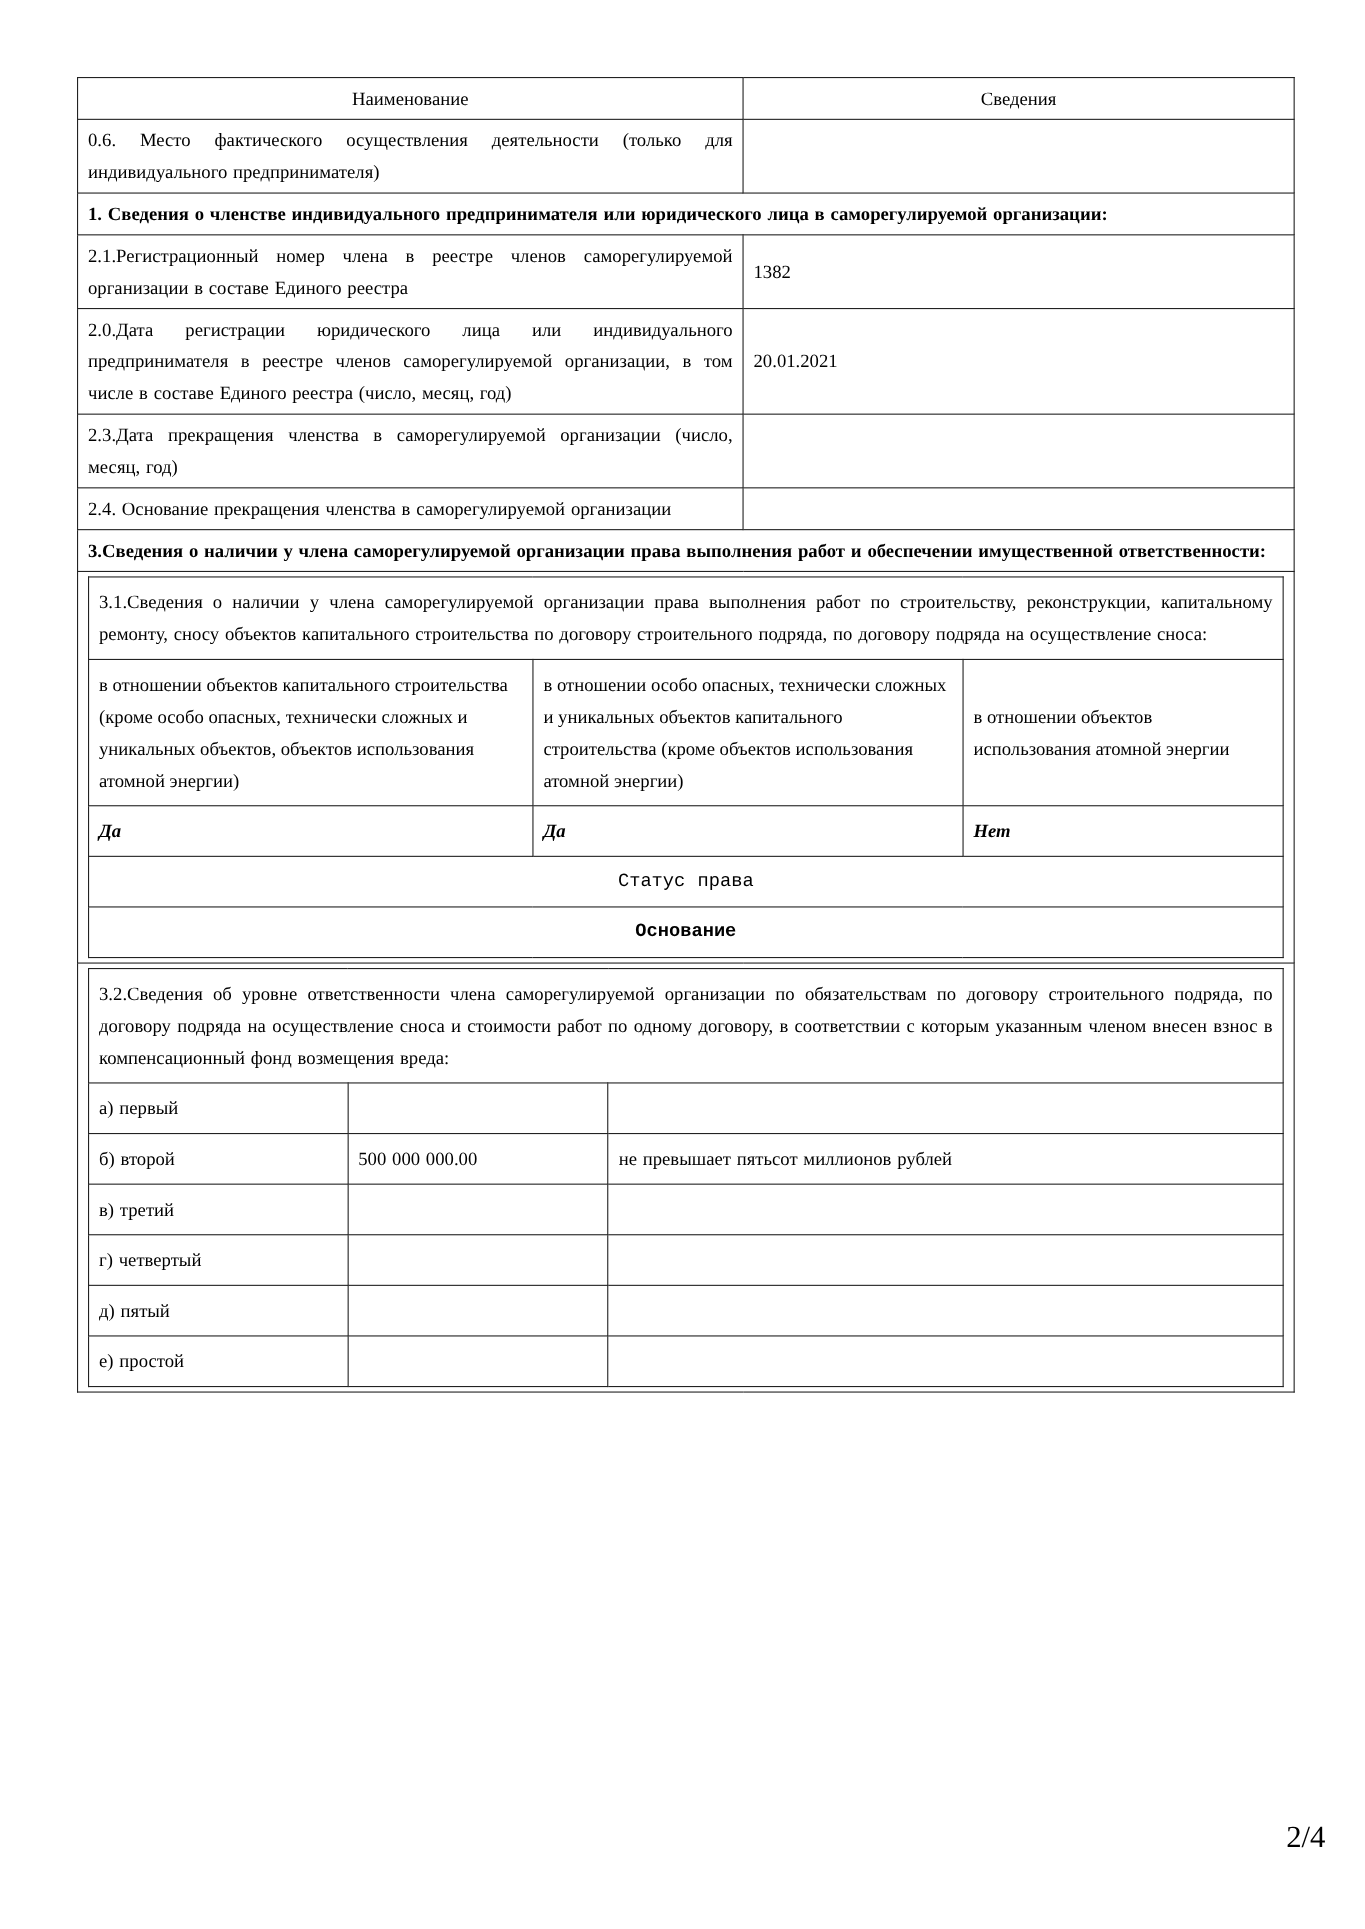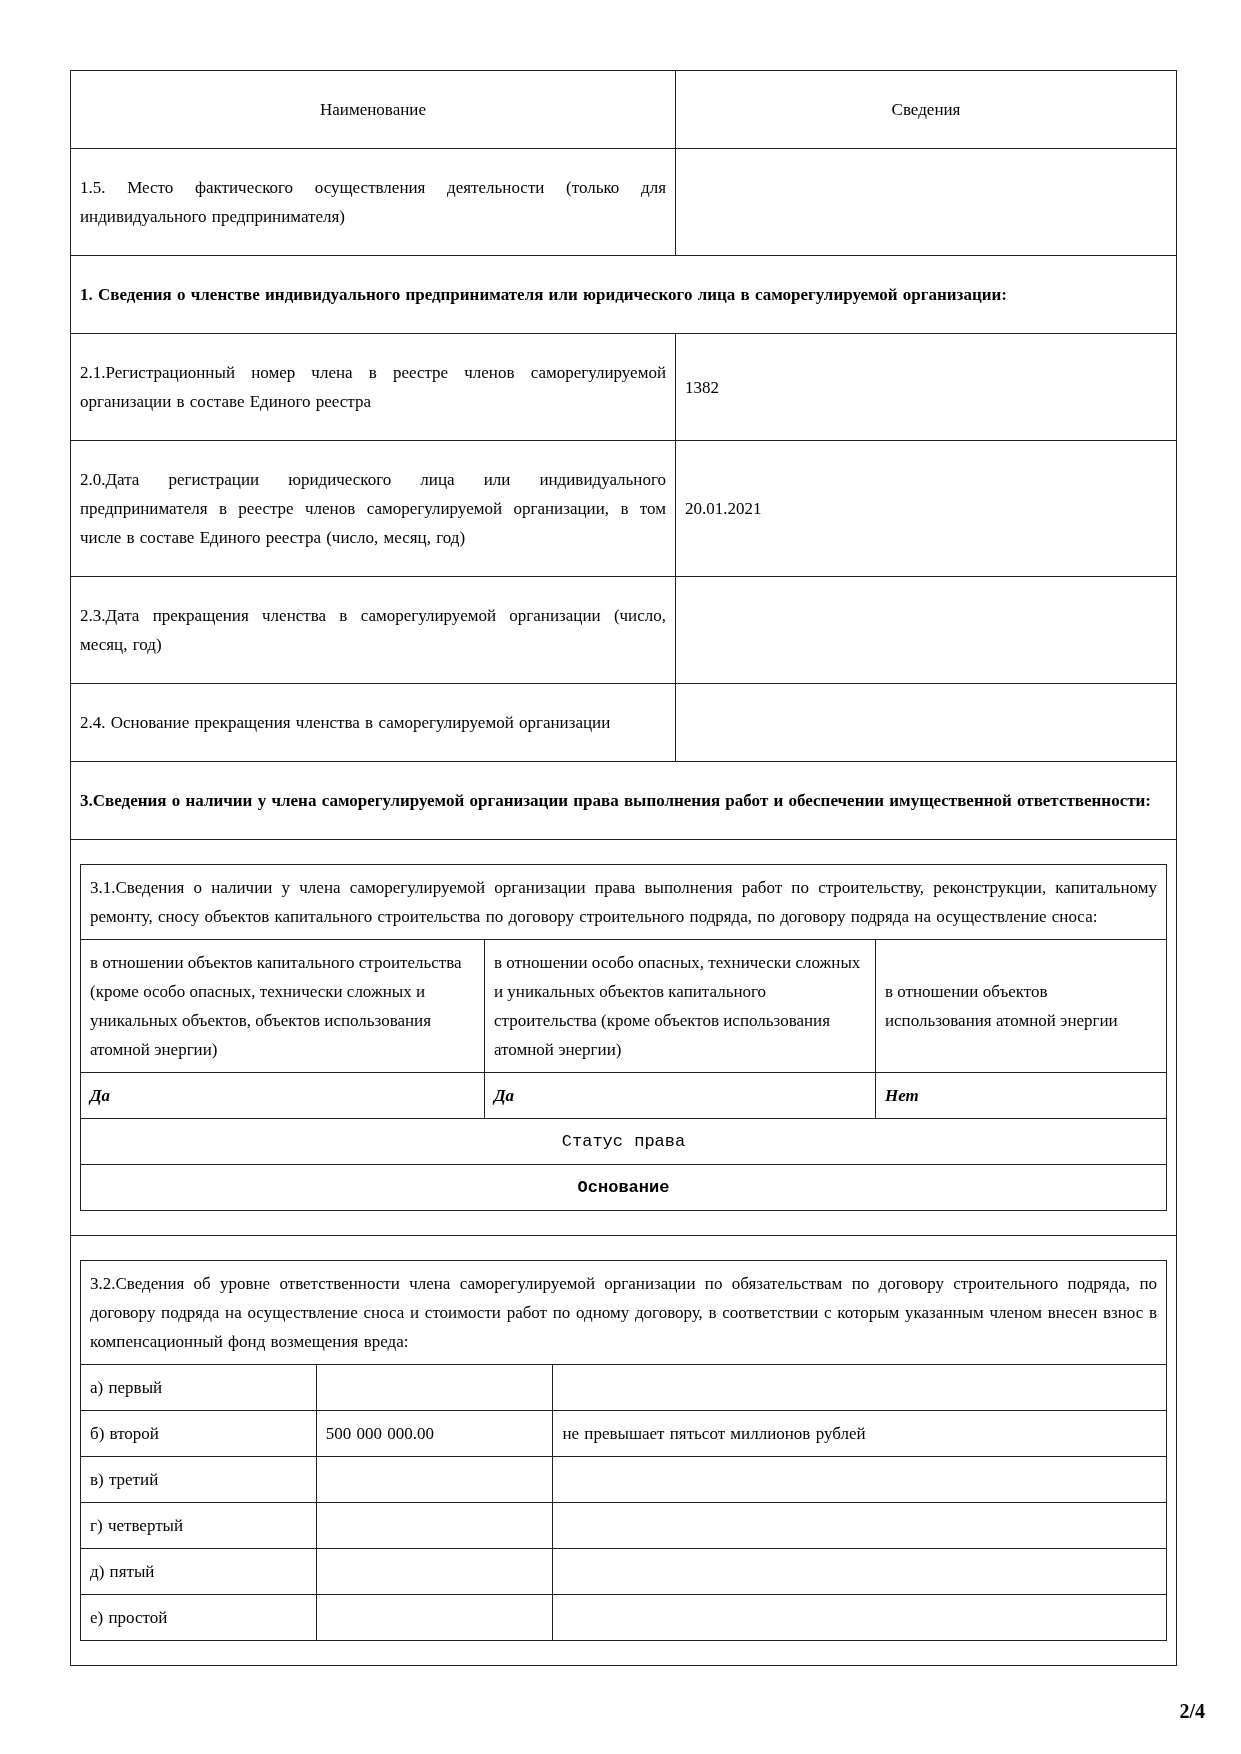--- a/index.html
+++ b/index.html
@@ -18,21 +18,21 @@
   table.outer {
     position: absolute;
     left: 70px;
     top: 70px;
     width: 1107px;
     border-collapse: collapse;
     table-layout: fixed;
   }
   table.outer > tbody > tr > td {
     border: 1px solid #222222;
-    padding: 24px 9px;
+    padding: 4px 9px;
     vertical-align: middle;
     word-spacing: 1px;
   }
   td.hdr { text-align: center; height: 24px; padding: 5px 9px; }
   .j { text-align: justify; }
   .b { font-weight: bold; }
   .c { text-align: center; font-family: Liberation Mono, monospace; }
   td.nest-cell { padding: 34px 6px 5px 6px; vertical-align: top; }
   td.nest-cell-b { padding-top: 35px; }
   table.sub {
@@ -46,45 +46,44 @@
     vertical-align: middle;
     word-spacing: 1px;
     margin-left: 24px;
   }
   table.sub1 .hcell { vertical-align: middle; word-spacing: 0; }
   tr.ynrow > td { height: 27px; padding: 6px 9px; font-style: italic; }
   tr.statusrow > td { height: 27px; padding: 6px 9px; }
   tr.lvl > td { height: 26px; padding: 7px 9px; }
   .pagenum {
     position: absolute;
-    top: 1696px;
+    top: 1656px;
     right: 36px;
-    font-size: 20px;
+    font-size: 28px;
     line-height: 30px;
-    font-weight: bold;
   }
 </style>
 </head>
 <body>
 
 <div class="page">
 
   <table class="outer">
     <colgroup>
       <col style="width:605px">
       <col>
     </colgroup>
     <tbody>
       <tr>
         <td class="hdr">Наименование</td>
         <td class="hdr">Сведения</td>
       </tr>
 
       <tr>
-        <td class="j">1.5. Место фактического осуществления деятельности (только для индивидуального предпринимателя)</td>
+        <td class="j">0.6. Место фактического осуществления деятельности (только для индивидуального предпринимателя)</td>
         <td></td>
       </tr>
 
       <tr>
         <td class="j b" colspan="2">1. Сведения о членстве индивидуального предпринимателя или юридического лица в саморегулируемой организации:</td>
       </tr>
 
       <tr>
         <td class="j">2.1.Регистрационный номер члена в реестре членов саморегулируемой организации в составе Единого реестра</td>
         <td>1382</td>

